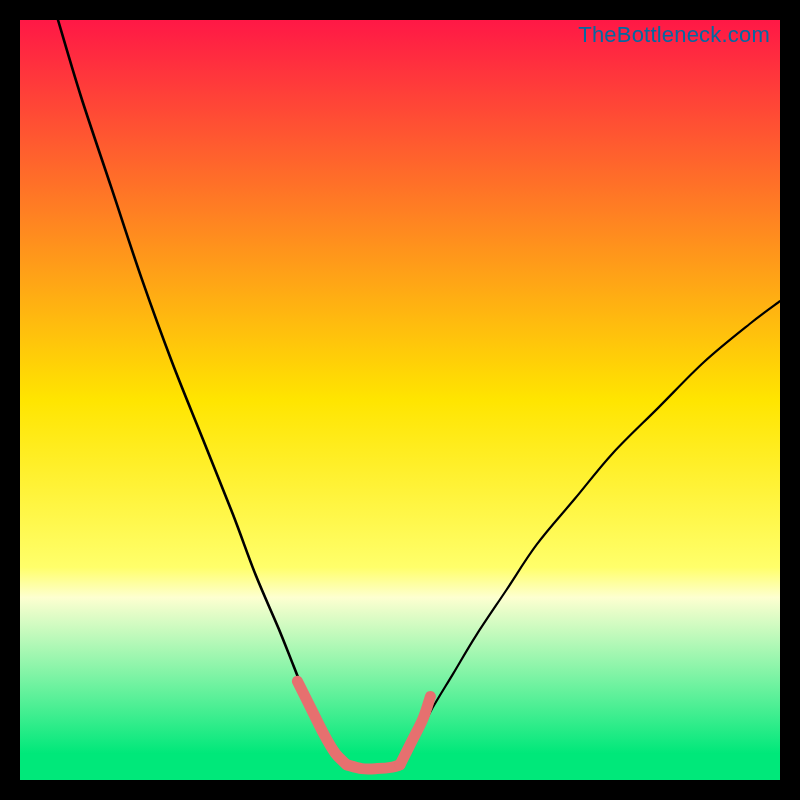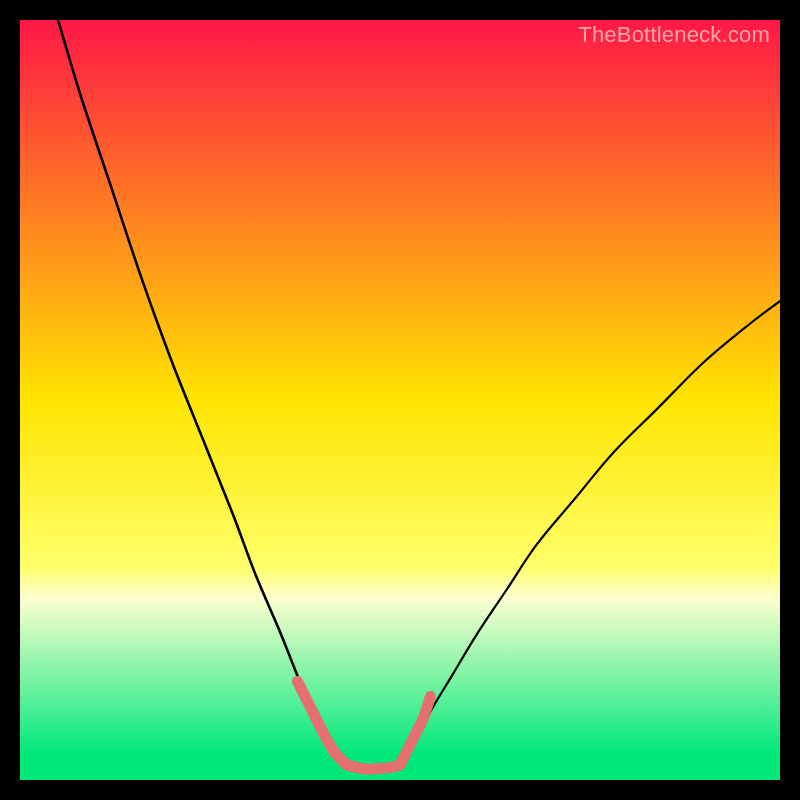--- a/index.html
+++ b/index.html
@@ -23,21 +23,21 @@
     position: absolute;
     left: 0;
     top: 0;
     width: 760px;
     height: 760px;
   }
   .watermark {
     position: absolute;
     top: 2px;
     right: 10px;
-    color: #fca5a5;
+    color: #0369a1;
     font-size: 22px;
     font-weight: 500;
     letter-spacing: 0.2px;
     user-select: none;
   }
 </style>
 </head>
 <body>
 
 <div class="frame">

